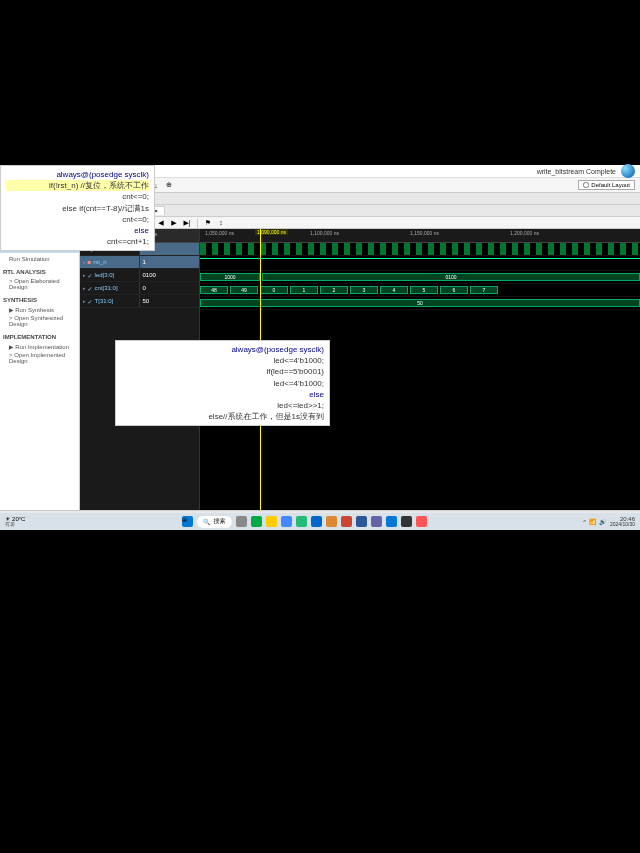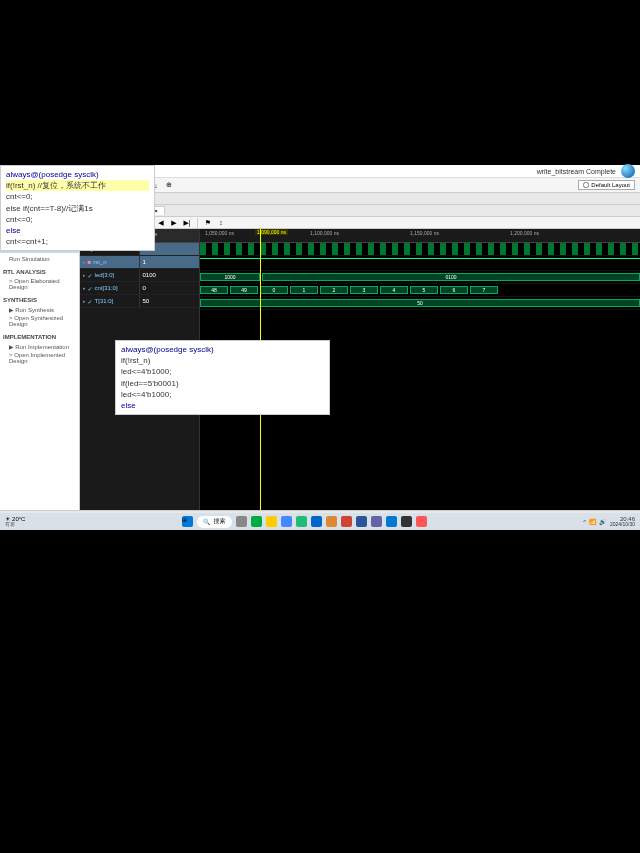--- a/index.html
+++ b/index.html
@@ -56,21 +56,21 @@
     
     .bottom-tabs { height: 15px; background: #e8e8e8; display: flex; align-items: center; font-size: 6px; border-top: 1px solid #ccc; padding: 0 5px; gap: 8px; }
     .bottom-tab { padding: 1px 4px; color: #555; cursor: pointer; }
     .sim-time { margin-left: auto; color: #333; }
     
     .taskbar { position: absolute; bottom: 0; left: 0; right: 0; height: 17px; background: #d8e0e8; display: flex; align-items: center; padding: 0 5px; gap: 4px; font-size: 6px; }
     .taskbar-search { display: flex; align-items: center; gap: 3px; background: #fff; border-radius: 8px; padding: 1px 6px; height: 12px; }
     .taskbar-right { margin-left: auto; display: flex; align-items: center; gap: 3px; color: #333; }
     .taskbar-app { width: 11px; height: 11px; border-radius: 2px; }
     
-    .code-overlay { position: absolute; background: #fff; border: 1px solid #ccc; font-family: 'Courier New', monospace; font-size: 8px; line-height: 1.4; padding: 3px 5px; color: #333; z-index: 10; }
+    .code-overlay { position: absolute; background: #fff; border: 1px solid #ccc; font-family: 'Courier New', monospace; font-size: 8px; line-height: 1.4; padding: 3px 5px; color: #333; z-index: 10; text-align: right; }
     .code-overlay .kw { color: #008; }
     .code-overlay .hl-line { background: #ffa; display: block; }
     
     .overlay1 { top: 165px; left: 0; width: 155px; }
     .overlay2 { top: 340px; left: 115px; width: 215px; }
     
     .default-layout-btn { padding: 1px 4px; border: 1px solid #aaa; background: #fff; font-size: 6px; display: flex; align-items: center; gap: 2px; }
     .blue-circle { width: 14px; height: 14px; border-radius: 50%; background: radial-gradient(circle at 30% 30%, #8df, #05a); }
   </style>
 </head>
@@ -305,18 +305,19 @@
   <div class="hl-line">    if(!rst_n)  //复位，系统不工作</div>
   <div>        cnt&lt;=0;</div>
   <div><span>    else if(cnt==T-8)//记满1s</span></div>
   <div>        cnt&lt;=0;</div>
   <div class="kw">    else</div>
   <div>        cnt&lt;=cnt+1;</div>
 </div>
 
 <div class="code-overlay overlay2">
   <div class="kw">always@(posedge sysclk)</div>
-  <div>    if(!rst_n)</div>
   <div>        led&lt;=4'b1000;</div>
   <div>        if(led==5'b0001)</div>
   <div>            led&lt;=4'b1000;</div>
   <div class="kw">        else</div>
+  <div>            led&lt;=led&gt;&gt;1;</div>
+  <div>    else//系统在工作，但是1s没有到</div>
 </div>
 
 </body></html>

